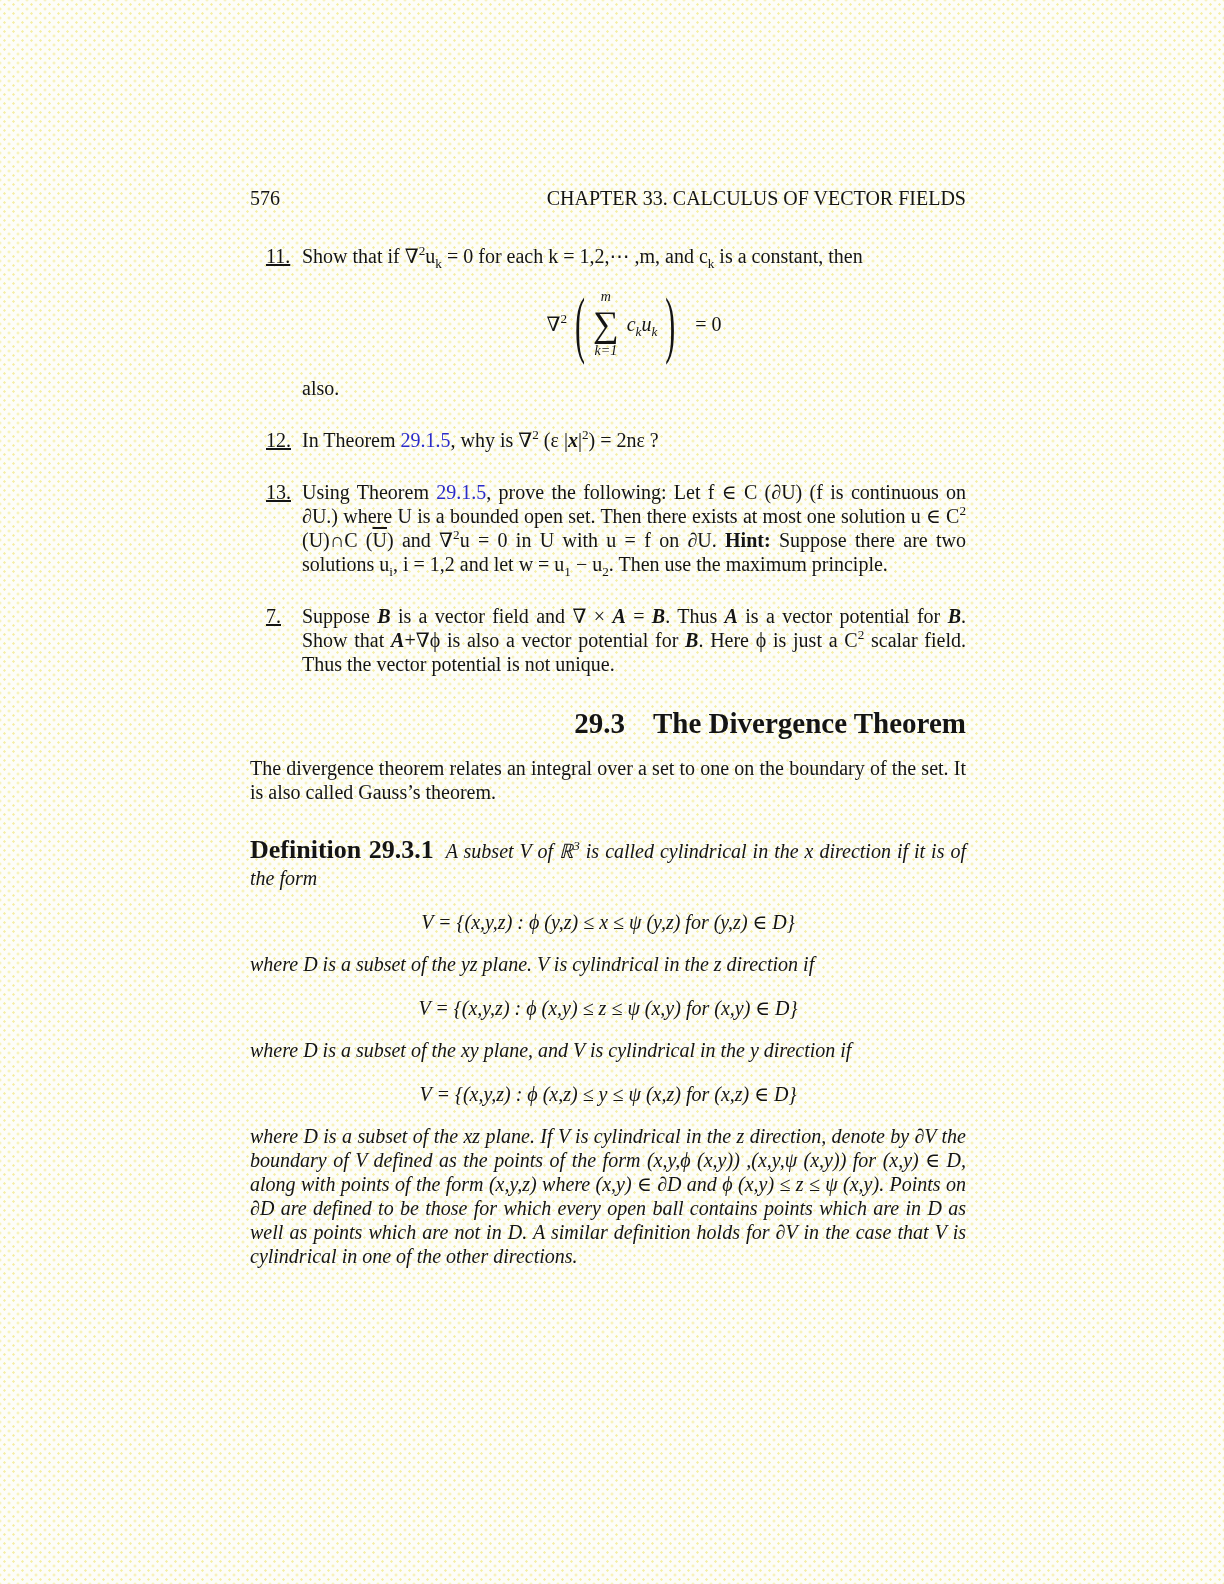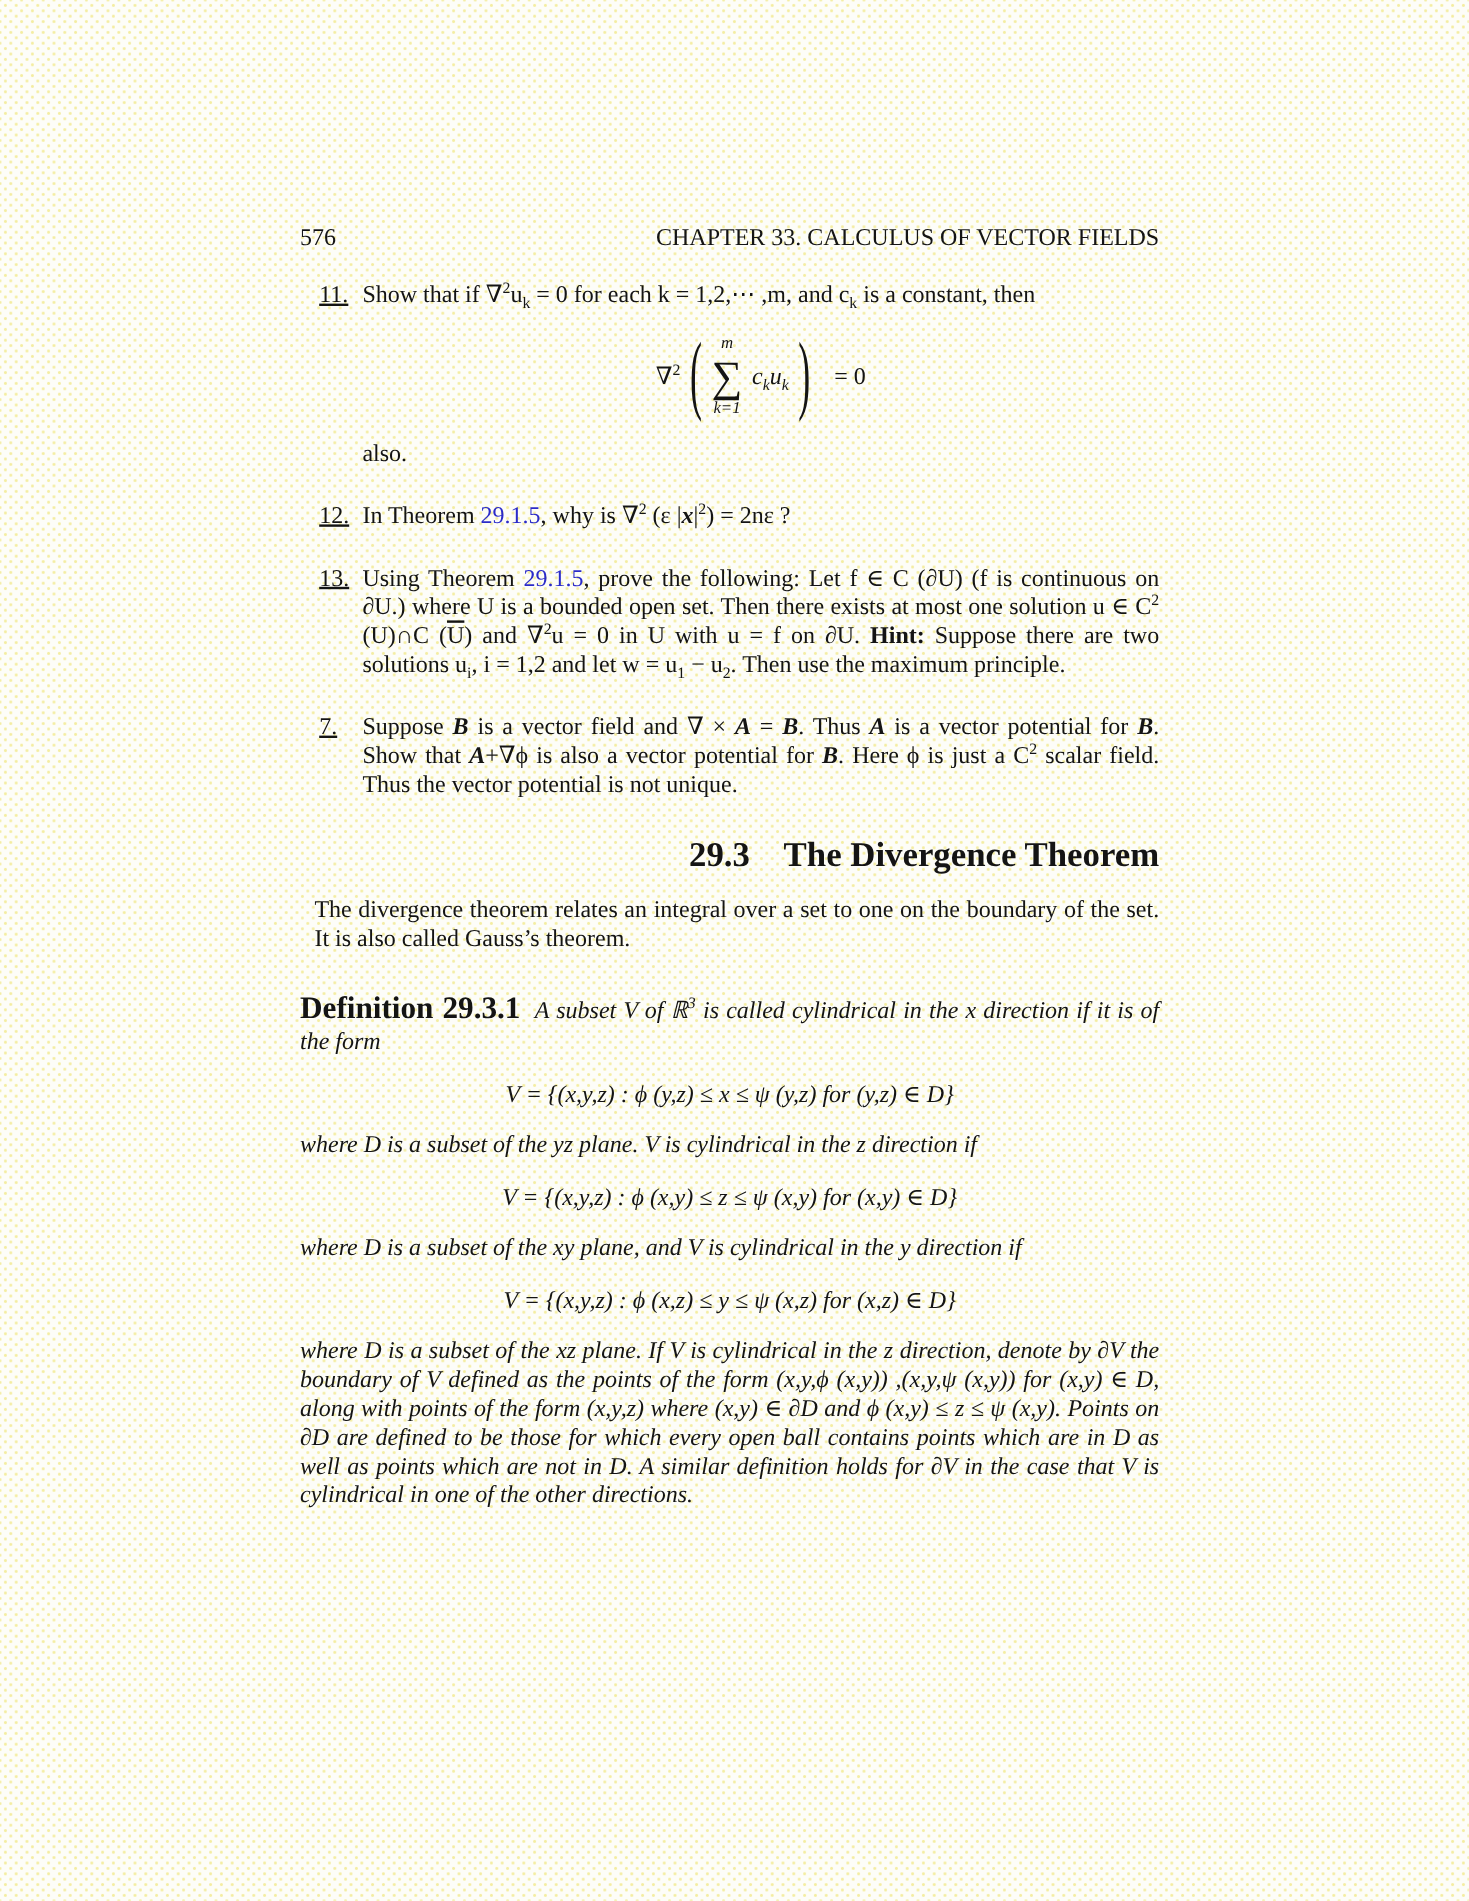--- a/index.html
+++ b/index.html
@@ -23,39 +23,39 @@
   }
   .sheet{position:relative;width:716px;margin-left:250px;padding-top:186px;}
   p{margin:0;}
   .jt{text-align:justify;}
   .it{font-style:italic;}
   sup{font-size:66%;line-height:0;}
   sub{font-size:66%;line-height:0;}
   b{font-weight:700;font-style:italic;}
   .ovl{text-decoration:overline;}
 
-  .pg-header{display:flex;justify-content:space-between;margin-bottom:24px;}
+  .pg-header{display:flex;justify-content:space-between;margin-bottom:34px;}
 
   .ex{display:flex;margin-bottom:28px;}
   .ex-num{flex:none;width:52px;padding-left:16px;box-sizing:border-box;text-decoration:underline;}
   .ex-bd{flex:1;min-width:0;}
 
   .eqn-sum{display:flex;align-items:center;justify-content:center;height:80px;margin:16px 0 12px;}
   .bigp{display:inline-block;font-size:30px;line-height:1;transform:scaleY(2.45);margin:0 8px;}
   .sig-col{display:inline-flex;flex-direction:column;align-items:center;line-height:1;}
   .lim{font-size:14px;font-style:italic;line-height:1.15;}
   .sig{font-size:36px;line-height:1;padding:1px 0;}
   .smd{font-style:italic;margin-left:8px;}
   .rhs{margin-left:12px;}
 
   .lnk{color:var(--link,#2b2bc8);text-decoration:none;cursor:pointer;}
   .bold{font-weight:700;font-style:normal;}
 
   .sec{display:flex;gap:28px;font-size:29px;line-height:34px;font-weight:700;margin:30px 0 16px;margin-left:22px;justify-content:flex-end;}
-  .intro{margin-bottom:30px;margin-left:12px;}
+  .intro{margin-bottom:30px;}
 
   .def-lead{margin-bottom:0;}
   .def-label{font-size:26px;font-weight:700;font-style:normal;margin-right:12px;line-height:32px;}
   .deq{text-align:center;font-style:italic;margin:20px 0 18px;}
   .bnd{margin-top:12px;}
   .closing{margin-top:36px;text-indent:34px;}
 </style>
 </head>
 <body>
 

